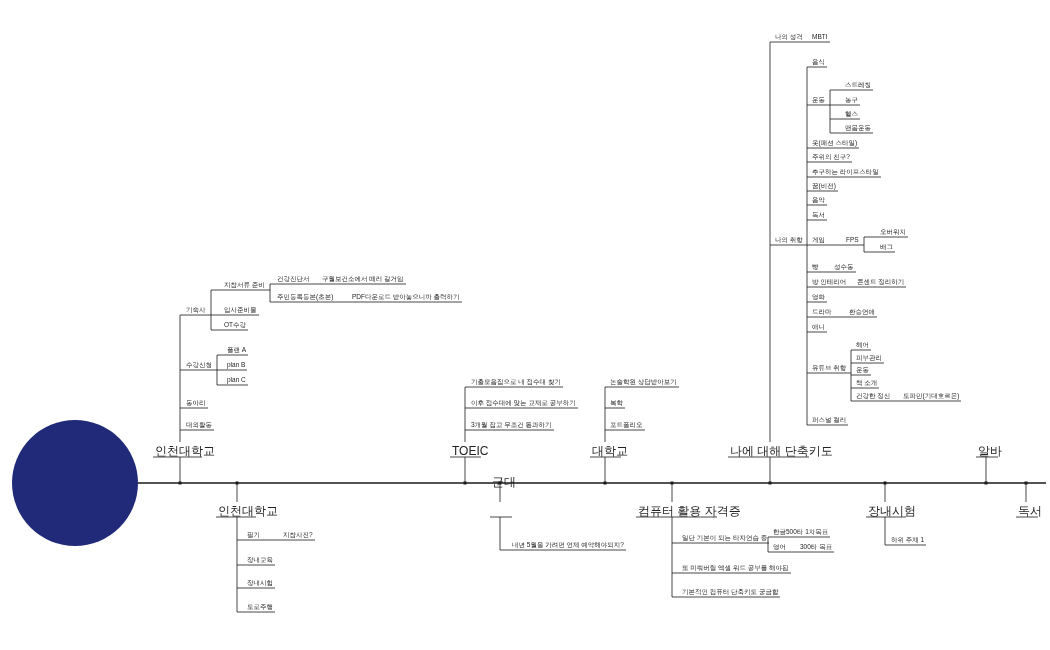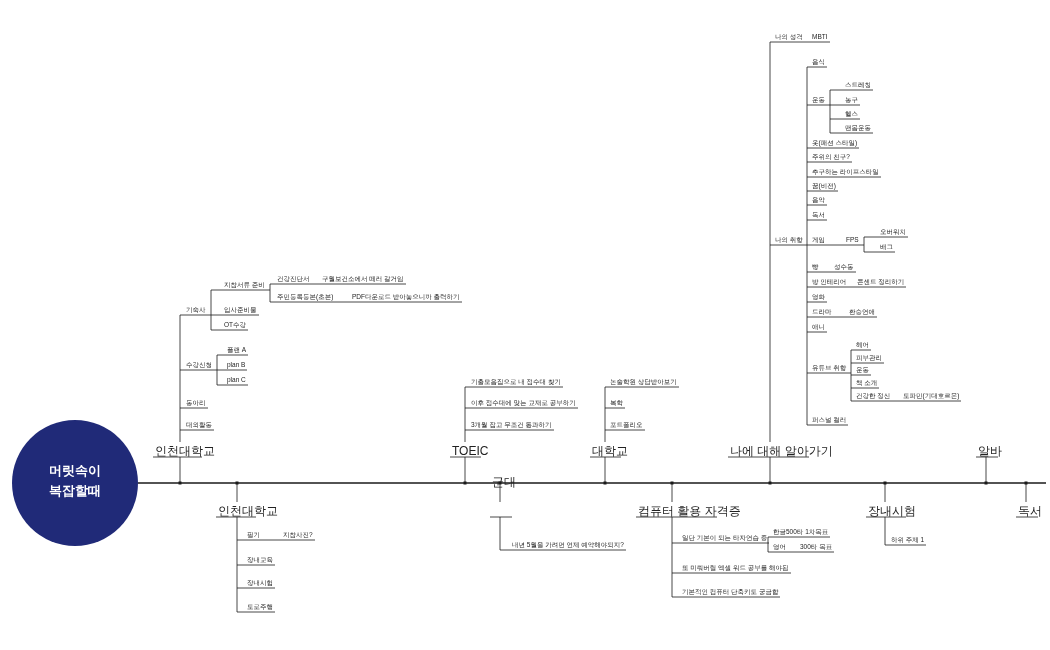--- a/index.html
+++ b/index.html
@@ -241,21 +241,21 @@
       <div class="node sub" style="left: 610px; top: 379px; color: rgb(34, 34, 34);">논술학원 상담받아보기</div>
       <div class="node sub" style="left: 610px; top: 400px; color: rgb(34, 34, 34);">복학</div>
       <div class="node sub" style="left: 610px; top: 422px; color: rgb(34, 34, 34);">포트폴리오</div>
       <div class="node topic" style="left: 638px; top: 505px; color: rgb(34, 34, 34);">컴퓨터 활용 자격증</div>
       <div class="node sub" style="left: 682px; top: 535px; color: rgb(34, 34, 34);">일단 기본이 되는 타자연습 중</div>
       <div class="node sub" style="left: 773px; top: 529px; color: rgb(34, 34, 34);">한글500타 1차목표</div>
       <div class="node sub" style="left: 773px; top: 544px; color: rgb(34, 34, 34);">영어</div>
       <div class="node sub" style="left: 800px; top: 544px; color: rgb(34, 34, 34);">300타 목표</div>
       <div class="node sub" style="left: 682px; top: 565px; color: rgb(34, 34, 34);">또 미뤄버릴 엑셀 워드 공부를 해야됨</div>
       <div class="node sub" style="left: 682px; top: 589px; color: rgb(34, 34, 34);">기본적인 컴퓨터 단축키도 궁금함</div>
-      <div class="node topic" style="left: 730px; top: 445px; color: rgb(34, 34, 34);">나에 대해 알아가기</div>
+      <div class="node topic" style="left: 730px; top: 445px; color: rgb(34, 34, 34);">나에 대해 단축키도</div>
       <div class="node sub" style="left: 775px; top: 34px; color: rgb(34, 34, 34);">나의 성격</div>
       <div class="node sub" style="left: 812px; top: 34px; color: rgb(34, 34, 34);">MBTI</div>
       <div class="node sub" style="left: 775px; top: 237px; color: rgb(34, 34, 34);">나의 취향</div>
       <div class="node sub" style="left: 812px; top: 59px; color: rgb(34, 34, 34);">음식</div>
       <div class="node sub" style="left: 812px; top: 97px; color: rgb(34, 34, 34);">운동</div>
       <div class="node sub" style="left: 845px; top: 82px; color: rgb(34, 34, 34);">스트레칭</div>
       <div class="node sub" style="left: 845px; top: 97px; color: rgb(34, 34, 34);">농구</div>
       <div class="node sub" style="left: 845px; top: 111px; color: rgb(34, 34, 34);">헬스</div>
       <div class="node sub" style="left: 845px; top: 125px; color: rgb(34, 34, 34);">맨몸운동</div>
       <div class="node sub" style="left: 812px; top: 140px; color: rgb(34, 34, 34);">옷(패션 스타일)</div>
@@ -282,17 +282,13 @@
       <div class="node sub" style="left: 856px; top: 367px; color: rgb(34, 34, 34);">운동</div>
       <div class="node sub" style="left: 856px; top: 380px; color: rgb(34, 34, 34);">책 소개</div>
       <div class="node sub" style="left: 856px; top: 393px; color: rgb(34, 34, 34);">건강한 정신</div>
       <div class="node sub" style="left: 903px; top: 393px; color: rgb(34, 34, 34);">도파민(기대호르몬)</div>
       <div class="node sub" style="left: 812px; top: 417px; color: rgb(34, 34, 34);">퍼스널 컬러</div>
       <div class="node topic" style="left: 868px; top: 505px; color: rgb(34, 34, 34);">장내시험</div>
       <div class="node sub" style="left: 891px; top: 537px; color: rgb(34, 34, 34);">하위 주제 1</div>
       <div class="node topic" style="left: 978px; top: 445px; color: rgb(34, 34, 34);">알바</div>
       <div class="node topic" style="left: 1018px; top: 505px; color: rgb(34, 34, 34);">독서</div>
     </div>
-  <div id="root-label" style="color: rgb(255, 255, 255);">
-    <div>머릿속이</div>
-    <div>복잡할때</div>
-  </div>
 </div>
 
 </body></html>

